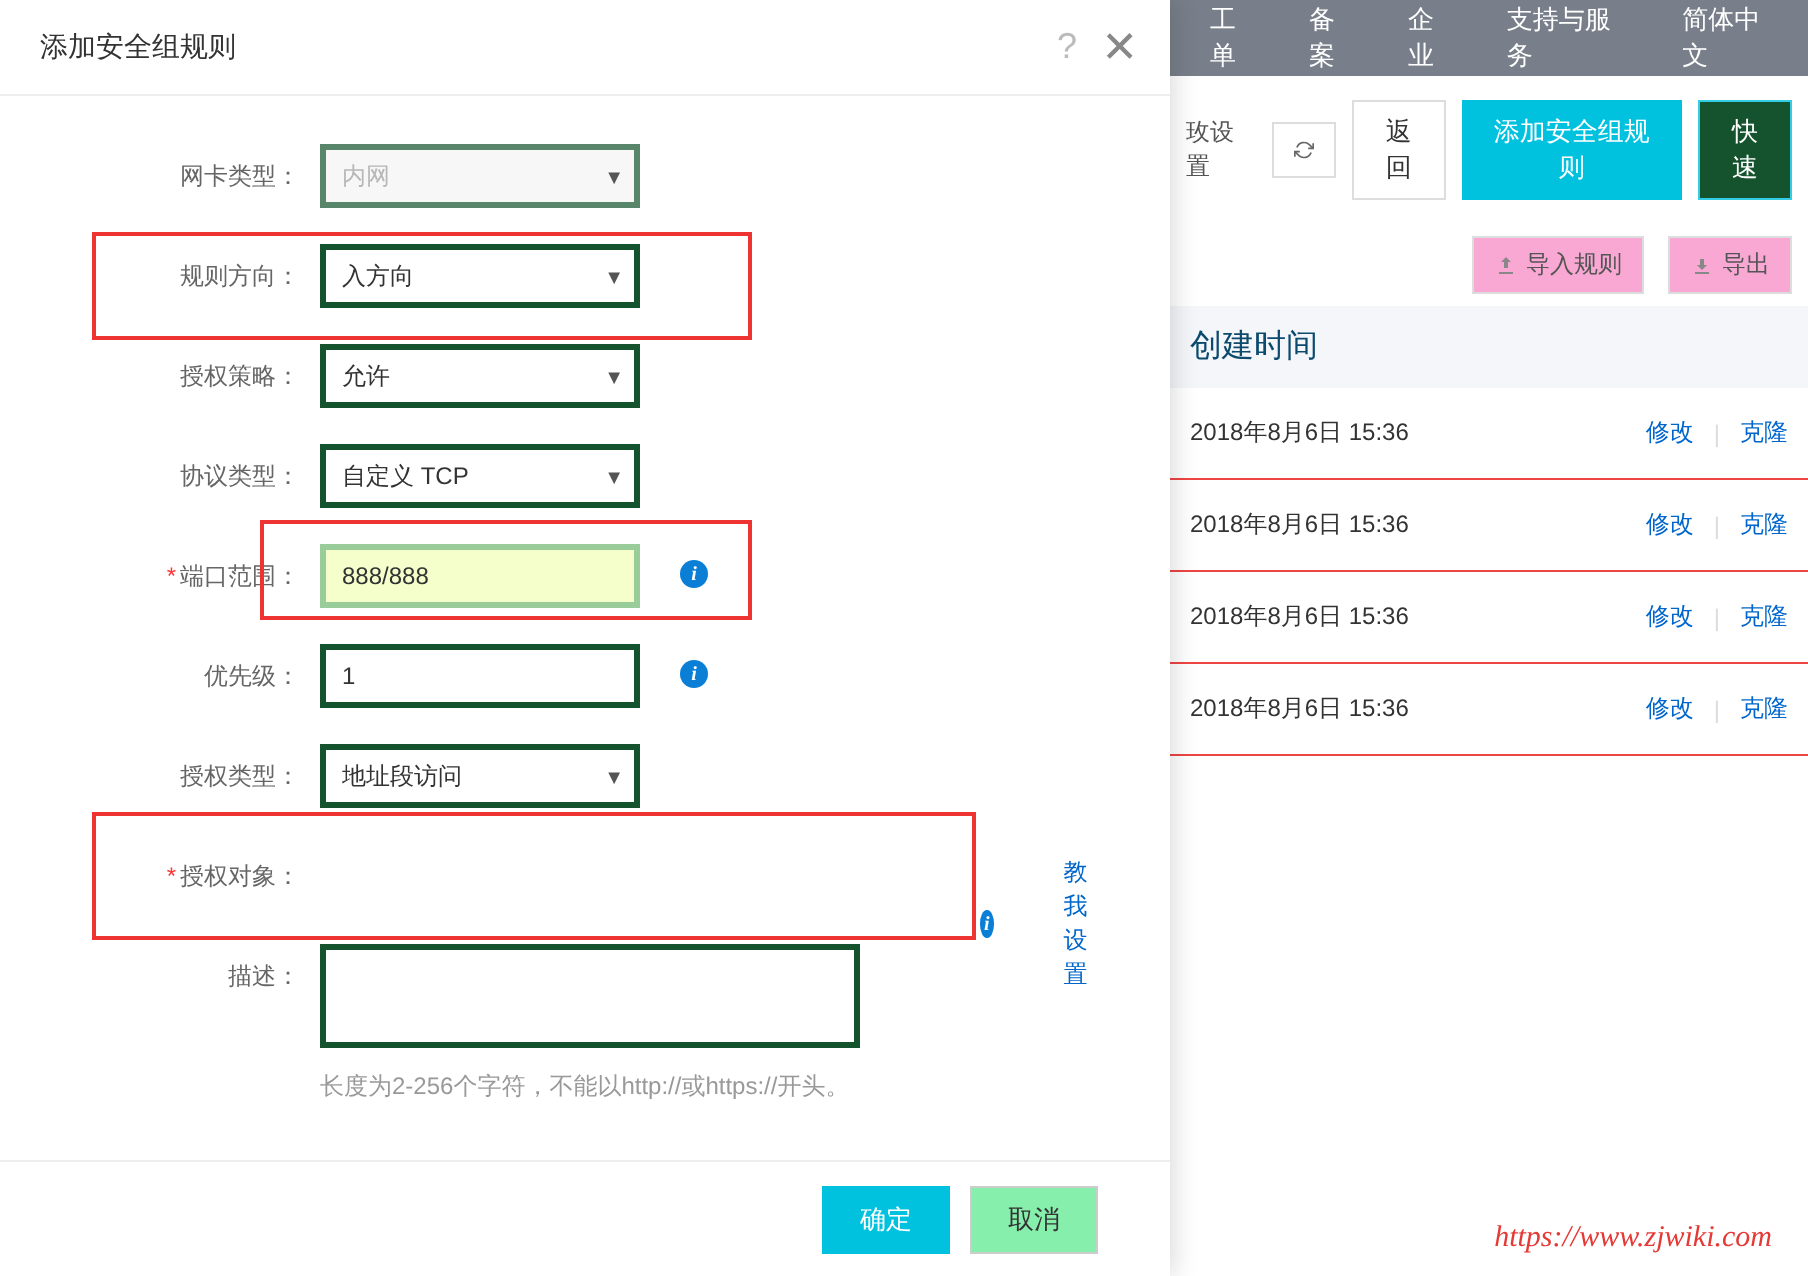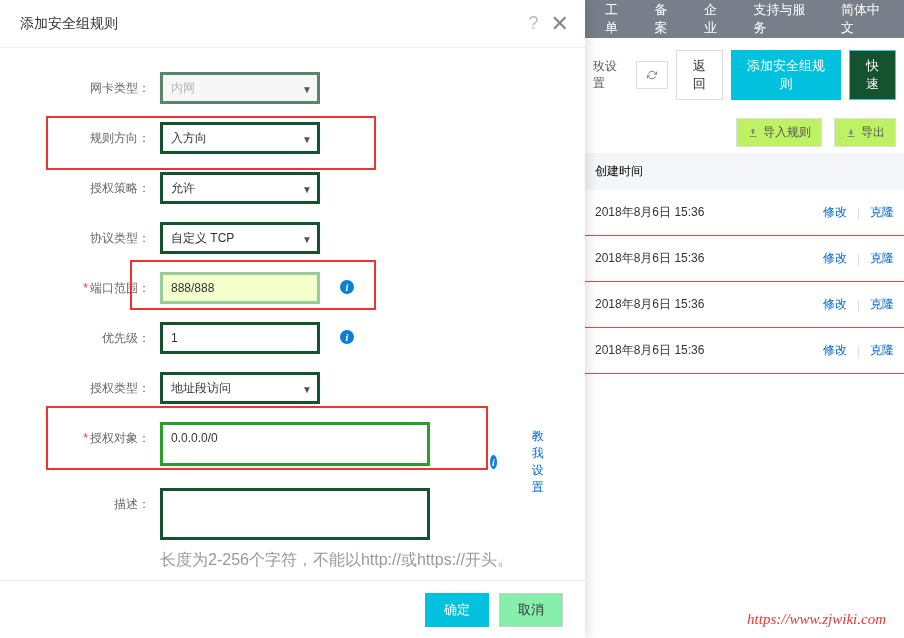--- a/index.html
+++ b/index.html
@@ -9,22 +9,22 @@
 .bg-panel { position: absolute; left: 585px; top: 0; right: 0; bottom: 0; background: #fff; }
 .bg-topbar { background: #797f8a; height: 38px; display: flex; align-items: center; color: #fff; font-size: 13px; padding-left: 8px; }
 .bg-topbar span { margin: 15px 12px; cursor: pointer; }
 .bg-toolbar { padding: 12px 8px; display: flex; gap: 8px; align-items: center; }
 .bg-toolbar .txt { font-size: 12px; color: #555; }
 .bg-btn { padding: 6px 10px; font-size: 13px; border: 1px solid #ddd; background: #fff; cursor: pointer; color: #333; }
 .bg-btn-primary { background: #00c1de; border-color: #00c1de; color: #fff; }
 .bg-btn-fast { background: #14532d; border-color: #33cde5; color: #fff; }
 .bg-btn-refresh { width: 32px; display: flex; align-items: center; justify-content: center; }
 .bg-importrow { padding: 6px 8px; display: flex; gap: 12px; justify-content: flex-end; }
-.bg-import-btn { border: 1px solid #ddd; padding: 5px 10px; font-size: 12px; color: #555; display: inline-flex; align-items: center; gap: 4px; background: #bef264; cursor: pointer; }
-.bg-table-head { background: #f5f6fa; padding: 10px; font-size: 12px; color: #000000; }
+.bg-import-btn { border: 1px solid #ddd; padding: 5px 10px; font-size: 12px; color: #555; display: inline-flex; align-items: center; gap: 4px; background: #f9a8d4; cursor: pointer; }
+.bg-table-head { background: #f5f6fa; padding: 10px; font-size: 16px; color: #0c4a6e; }
 .bg-row { padding: 14px 10px; border-bottom: 1px solid #ef4444; display: flex; align-items: center; font-size: 12px; }
 .bg-row .date { color: #333; flex: 1; }
 .bg-row .act { color: #06c; margin-left: 10px; cursor: pointer; }
 .bg-row .sep { color: #ddd; margin-left: 10px; }
 
 
 .modal { position: absolute; left: 0; top: 0; width: 585px; height: 638px; background: #fff; box-shadow: 2px 0 12px rgba(0,0,0,0.15); }
 .modal-header { display: flex; align-items: center; height: 48px; padding: 0 16px 0 20px; border-bottom: 1px solid #eee; }
 .modal-title { font-size: 14px; color: #333; flex: 1; }
 .help-icon { color: #bbb; font-size: 18px; margin-right: 12px; cursor: pointer; }
@@ -41,26 +41,26 @@
 .form-select.disabled { background: #f5f5f5; color: #999; }
 .form-select { appearance: none; padding-right: 24px; }
 .select-arrow { position: absolute; right: 8px; top: 12px; pointer-events: none; font-size: 10px; color: #555; }
 .form-input.hl { background: #f5ffcc; border-color: #9c9; }
 .form-textarea { width: 270px; height: 52px; padding: 6px 8px; resize: none; }
 .form-textarea.auth { border-color: #2a9d2a; height: 44px; }
 .info-icon { position: absolute; left: 310px; top: 8px; width: 14px; height: 14px; background: #0b7fd6; border-radius: 50%; color: #fff; font-size: 10px; display: flex; align-items: center; justify-content: center; font-style: italic; font-weight: bold; font-family: Georgia, serif; }
 .teach-link { position: absolute; left: 460px; top: 6px; font-size: 12px; display: flex; align-items: center; gap: 4px; }
 .teach-link .i { width: 14px; height: 14px; background: #0b7fd6; border-radius: 50%; color: #fff; font-size: 10px; display: flex; align-items: center; justify-content: center; font-style: italic; font-weight: bold; font-family: Georgia, serif; }
 .teach-link span:last-child { color: #06c; cursor: pointer; margin-left: 31px; }
-.hint { font-size: 16px; color: #999; margin-top: 6px; }
+.hint { font-size: 12px; color: #999; margin-top: 6px; }
 .redbox1 { position: absolute; border: 2px solid #e33; left: 46px; top: 116px; width: 330px; height: 54px; pointer-events: none; }
 .redbox2 { position: absolute; border: 2px solid #e33; left: 130px; top: 260px; width: 246px; height: 50px; pointer-events: none; }
 .redbox3 { position: absolute; border: 2px solid #e33; left: 46px; top: 406px; width: 442px; height: 64px; pointer-events: none; }
 
-.modal-footer { position: absolute; bottom: 0; left: 0; right: 0; height: 58px; border-top: 1px solid #eee; display: flex; align-items: center; justify-content: flex-end; padding: 0 22px; gap: 10px; }
+.modal-footer { position: absolute; bottom: 0; left: 0; right: 0; height: 58px; border-top: 1px solid #eee; display: flex; align-items: center; justify-content: flex-end; padding: 0 36px; gap: 10px; }
 .btn { height: 34px; padding: 0 18px; font-size: 13px; border: 1px solid #ccc; background: #86efac; cursor: pointer; color: #333; }
 .btn-primary { background: #00c1de; border-color: #00c1de; color: #fff; }
 
 .watermark { position: absolute; right: 18px; bottom: 10px; font-size: 15px; color: #e53935; font-style: italic; font-family: Georgia, serif; pointer-events: none; }
 </style>
 </head>
 <body>
 
 <div class="bg-panel">
   <div class="bg-topbar">
@@ -193,23 +193,20 @@
       <div class="form-control-wrap">
         <select class="form-select">
           <option>地址段访问</option>
         </select>
         <span class="select-arrow">▼</span>
       </div>
     </div>
 
     <div class="form-row">
       <div class="form-label"><span class="rq">*</span><span>授权对象：</span></div>
-      <div class="form-control-wrap">
-        <textarea class="form-textarea auth" style="">0.0.0.0/0</textarea>
-      </div>
       <div class="teach-link">
         <span class="i">i</span>
         <span>教我设置</span>
       </div>
     </div>
 
     <div class="form-row">
       <div class="form-label">描述：</div>
       <div class="form-control-wrap">
         <textarea class="form-textarea" style=""></textarea>

